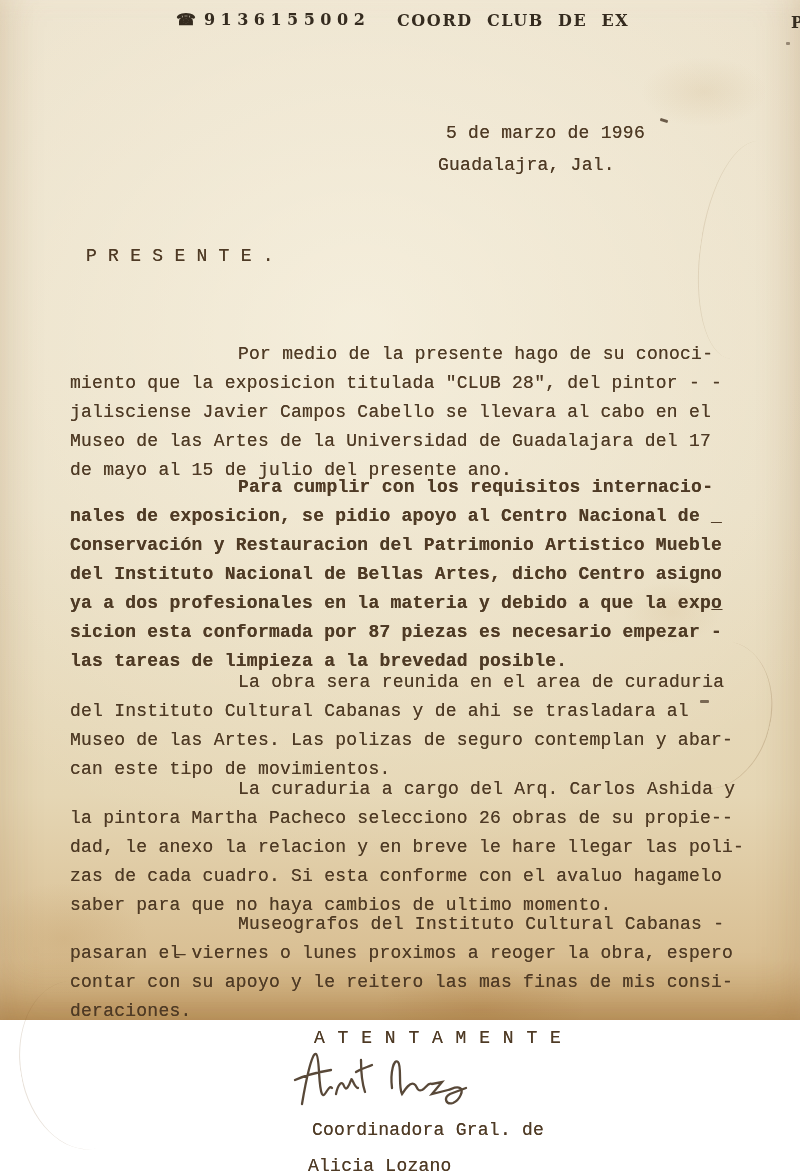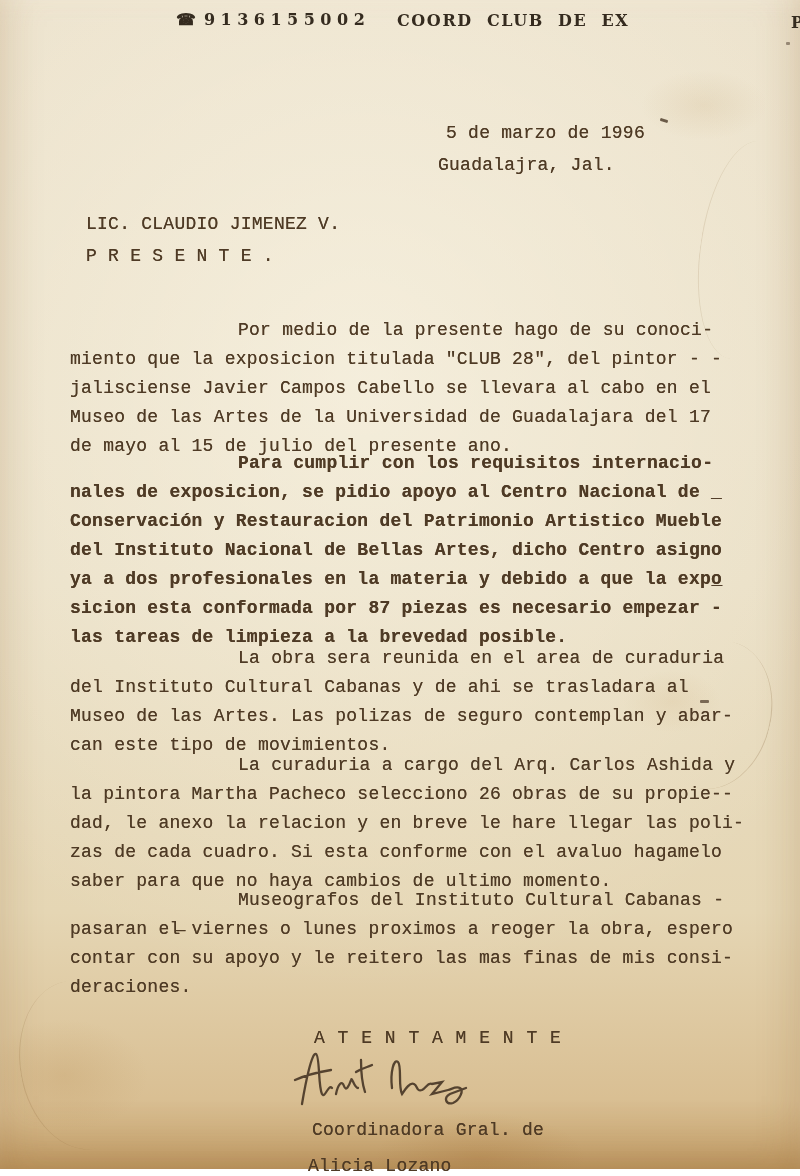--- a/index.html
+++ b/index.html
@@ -1,18 +1,18 @@
 <!DOCTYPE html>
 <html><head>
 <meta charset="utf-8">
 <style>
   html,body{margin:0;padding:0;}
   body{width:800px;height:1176px;overflow:hidden;}
   .paper{
-    position:relative;width:800px;height:1169px;
+    position:relative;width:800px;height:1020px;
     background:
       radial-gradient(90px 50px at 88% 9%, rgba(185,150,95,.14), transparent 70%),
       radial-gradient(70px 45px at 84% 60%, rgba(190,150,90,.12), transparent 70%),
       radial-gradient(120px 80px at 8% 92%, rgba(180,135,75,.20), transparent 70%),
       radial-gradient(140px 60px at 60% 99%, rgba(170,120,60,.25), transparent 75%),
       radial-gradient(120% 85% at 45% 32%, rgba(255,252,240,.50), rgba(255,252,240,0) 62%),
       linear-gradient(to bottom, #ece2cc 0%, #e9dec4 50%, #e5d6b4 78%, #d9bf93 94%, #c9a671 100%);
     box-shadow:
       inset 0 -34px 55px -28px rgba(140,90,35,.45),
       inset 0 14px 30px -18px rgba(255,252,238,.65),
@@ -22,21 +22,21 @@
     color:#4e3a25;
   }
   .abs{position:absolute;}
   .fax{font-family:"DejaVu Serif","Liberation Serif",serif;font-weight:600;
        font-size:16px;color:#352b1f;letter-spacing:2px;}
   .fax-center{word-spacing:7px;letter-spacing:1.6px;}
   .phone-num{letter-spacing:5.5px;margin-left:6px;}
   .tw{font-size:18px;letter-spacing:.25px;color:#4e3a25;
       text-shadow:0 0 .5px rgba(84,62,38,.85);}
   .para{line-height:29px;white-space:pre-line;width:690px;}
-  .indent{text-indent:168px;}
+  .indent{text-indent:168px;margin-top:24px;}
   .closing{letter-spacing:1px;}
   .sig-svg{stroke:#4a3827;stroke-width:2.3;fill:none;stroke-linecap:round;opacity:.92;}
   .speck{background:#4a3827;border-radius:1px;opacity:.8;}
   .crease{border:none;border-right:1.5px solid rgba(125,88,45,.22);
           border-radius:50%;background:transparent;}
   .crease2{border:none;border-left:1.2px solid rgba(125,88,45,.18);
            border-radius:50%;background:transparent;}
 </style>
 </head>
 <body>
@@ -45,21 +45,20 @@
 
   <div class="abs fax" style="left:176px;top:10px;">
     <span>☎</span><span class="phone-num">9136155002</span>
   </div>
   <div class="abs fax fax-center" style="left:397px;top:11px;">COORD CLUB DE EX</div>
   <div class="abs fax" style="left:750px;top:13px;letter-spacing:2.5px;margin-left:41px;">P01</div>
 
   <div class="abs tw" style="left:446px;top:123px;">5 de marzo de 1996</div>
   <div class="abs tw" style="left:438px;top:155px;">Guadalajra, Jal.</div>
 
-  <div class="abs tw" style="left:86px;top:214px;">LIC. CLAUDIO JIMENEZ V.</div>
   <div class="abs tw" style="left:86px;top:246px;">P R E S E N T E .</div>
 
   <div class="abs tw para indent" style="left:70px;top:316px;">Por medio de la presente hago de su conoci-
 miento que la exposicion titulada "CLUB 28", del pintor - -
 jalisciense Javier Campos Cabello se llevara al cabo en el
 Museo de las Artes de la Universidad de Guadalajara del 17
 de mayo al 15 de julio del presente ano.</div>
   <div class="abs tw para indent" style="left:70px;top:449px;font-weight:bold;">Para cumplir con los requisitos internacio-
 nales de exposicion, se pidio apoyo al Centro Nacional de _
 Conservación y Restauracion del Patrimonio Artistico Mueble

